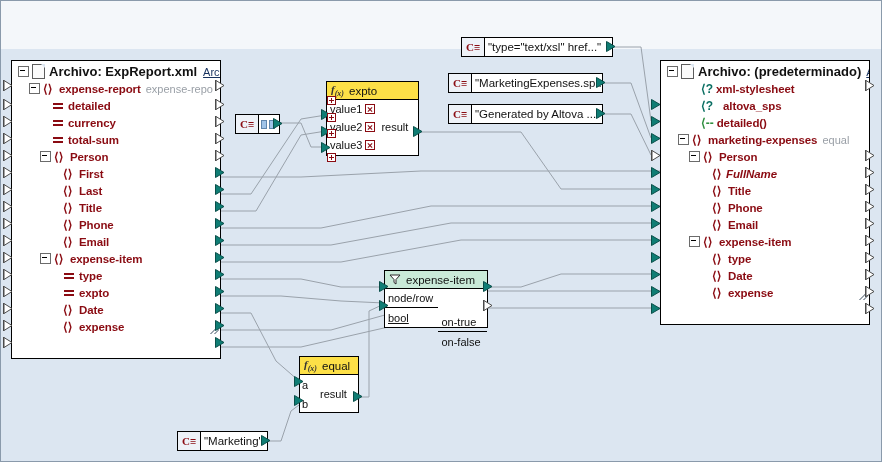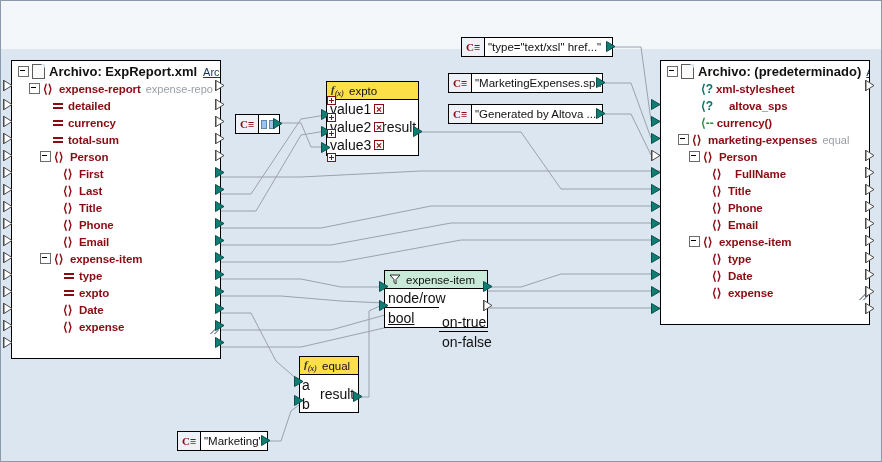--- a/index.html
+++ b/index.html
@@ -117,21 +117,21 @@
   }
   .fbox.filt .ftitle{background:#c9ead8;}
   .fx{
     font-style:italic;font-weight:bold;font-size:11px;color:#333;
     font-family:"Liberation Serif",serif;
   }
   .funnel{width:12px;height:11px;position:relative;flex:none;}
   .fgrid{display:flex;}
   .fcol{box-sizing:border-box;}
   .fcell{
-    height:21px;display:flex;align-items:center;font-size:14px;color:#111;
+    height:21px;display:flex;align-items:center;font-size:11px;color:#111;
     box-sizing:border-box;padding:0 3px;white-space:nowrap;
   }
   .plusbox{
     position:absolute;width:9px;height:9px;border:1px solid #8a0b12;background:#fff;
     z-index:7;box-sizing:border-box;
   }
   .plusbox:before{content:"";position:absolute;left:1px;top:3px;width:5px;height:1px;background:#8a0b12;}
   .plusbox:after{content:"";position:absolute;left:3px;top:1px;width:1px;height:5px;background:#8a0b12;}
   .xbox{
     display:inline-block;width:10px;height:10px;border:1px solid #8a0b12;box-sizing:border-box;
@@ -312,42 +312,42 @@
       </div>
       <div id="tgt-rows">
           <div class="row" style="padding-left:28px;">
             <span class="ind" style="width:12px;"></span>
             <span class="ico ico-pi">⟨?</span>
             <span class="lbl" style="margin-left:3px;">xml-stylesheet</span>
           </div>
           <div class="row" style="padding-left:28px;">
             <span class="ind" style="width:12px;"></span>
             <span class="ico ico-pi">⟨?</span>
-            <span class="lbl" style="margin-left:16px;">altova_sps</span>
+            <span class="lbl" style="margin-left:10px;">altova_sps</span>
           </div>
           <div class="row" style="padding-left:28px;">
             <span class="ind" style="width:12px;"></span>
             <span class="ico ico-cmt">⟨--</span>
-            <span class="lbl" style="margin-left:3px;">currency()</span>
+            <span class="lbl" style="margin-left:3px;">detailed()</span>
           </div>
           <div class="row" style="padding-left:17px;">
             <span class="chk"></span>
             <span class="ico ico-elem">⟨⟩</span>
             <span class="lbl" style="margin-left:3px;">marketing-expenses</span>
             <span class="grey">equal</span>
           </div>
           <div class="row" style="padding-left:28px;">
             <span class="chk"></span>
             <span class="ico ico-elem">⟨⟩</span>
             <span class="lbl" style="margin-left:3px;">Person</span>
           </div>
           <div class="row" style="padding-left:39px;">
             <span class="ind" style="width:12px;"></span>
             <span class="ico ico-elem">⟨⟩</span>
-            <span class="lbl" style="margin-left:10px;">FullName</span>
+            <span class="lbl" style="margin-left:1px;font-style:italic;">FullName</span>
           </div>
           <div class="row" style="padding-left:39px;">
             <span class="ind" style="width:12px;"></span>
             <span class="ico ico-elem">⟨⟩</span>
             <span class="lbl" style="margin-left:3px;">Title</span>
           </div>
           <div class="row" style="padding-left:39px;">
             <span class="ind" style="width:12px;"></span>
             <span class="ico ico-elem">⟨⟩</span>
             <span class="lbl" style="margin-left:3px;">Phone</span>

